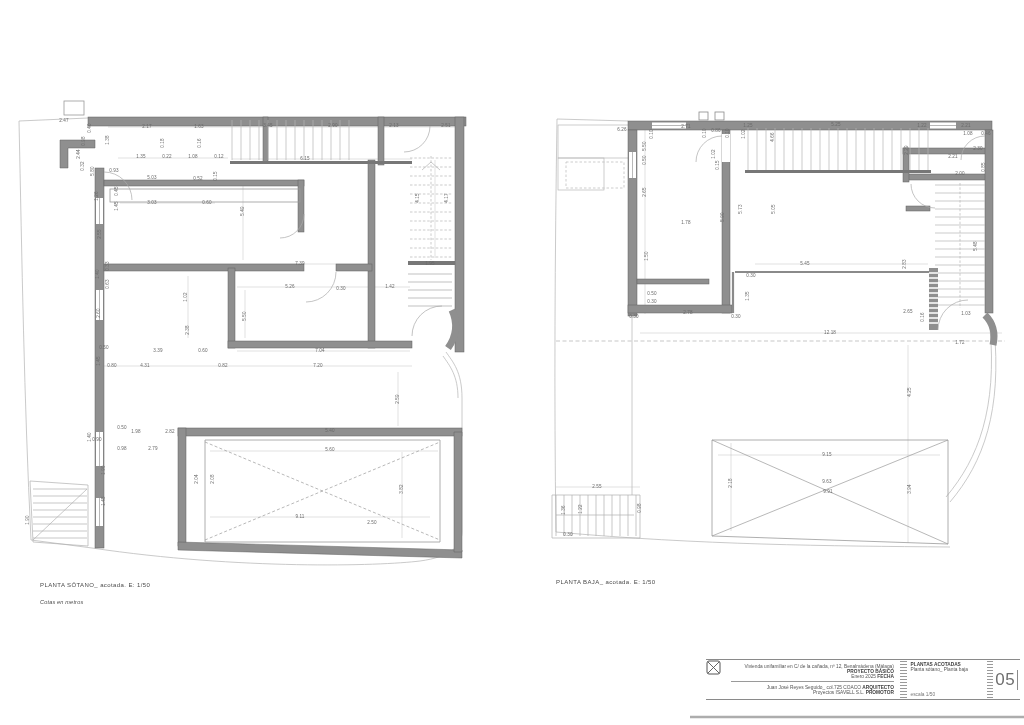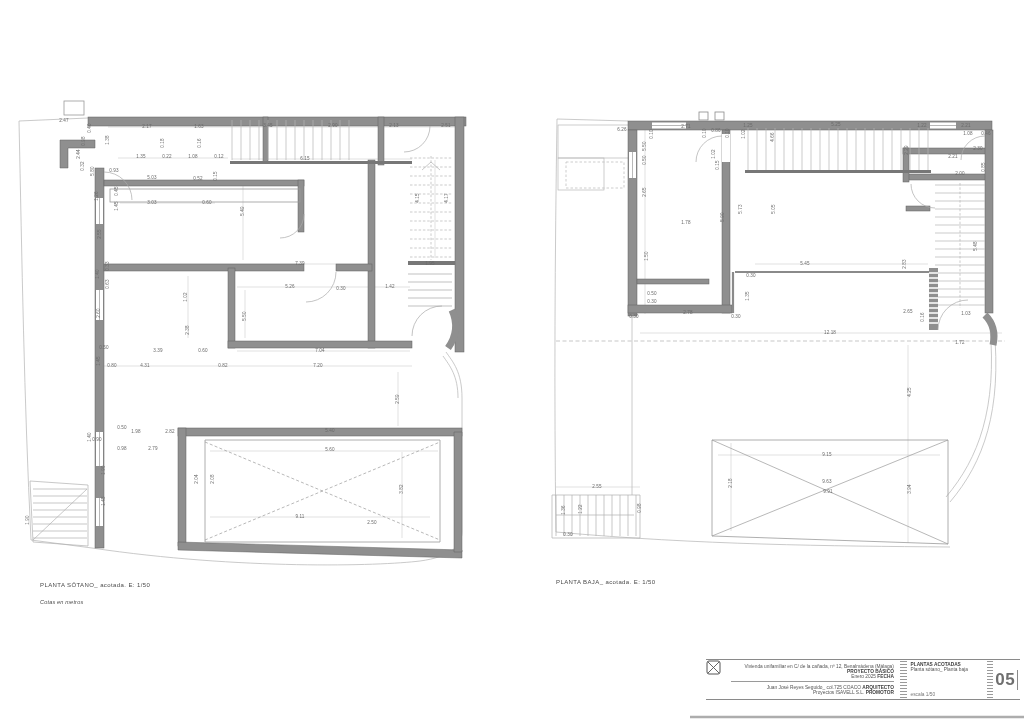--- a/index.html
+++ b/index.html
@@ -18,21 +18,21 @@
   .tb-logo{width:26px;display:flex;align-items:flex-end;justify-content:center;padding-bottom:2px;}
   .tb-info{width:172px;display:flex;flex-direction:column;justify-content:space-around;
            text-align:right;padding:2px 4px 2px 0;}
   .tb-row1{border-bottom:0.7px solid #9a9a9a;padding-bottom:2px;}
   .tb-info .b{font-weight:bold;color:#3d3d3d;}
   .hatch{width:7px;background:repeating-linear-gradient(180deg,#9a9a9a 0 1px,#ffffff 1px 3px);
          margin:1px 2px;}
   .tb-sheet{width:76px;display:flex;flex-direction:column;padding:2px 2px;}
   .tb-sheet .t{font-weight:bold;color:#3d3d3d;}
   .tb-sheet .sc{margin-top:auto;color:#777;}
-  .tb-num{flex:1;display:flex;align-items:center;justify-content:flex-end;gap:2px;padding-right:2px;font-weight:bold;}
+  .tb-num{flex:1;display:flex;align-items:center;justify-content:flex-end;gap:2px;padding-right:2px;}
   .tb-num .n{font-size:17px;color:#6f6f6f;letter-spacing:0.5px;}
   .tb-num .bar{width:0.8px;height:20px;background:#8a8a8a;}
 </style>
 </head>
 <body>
 
 <div id="page">
 
 <svg width="1024" height="725" viewBox="0 0 1024 725">
 

